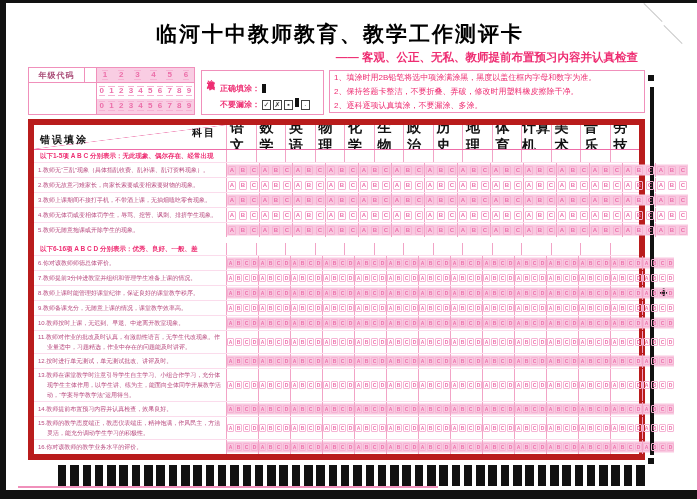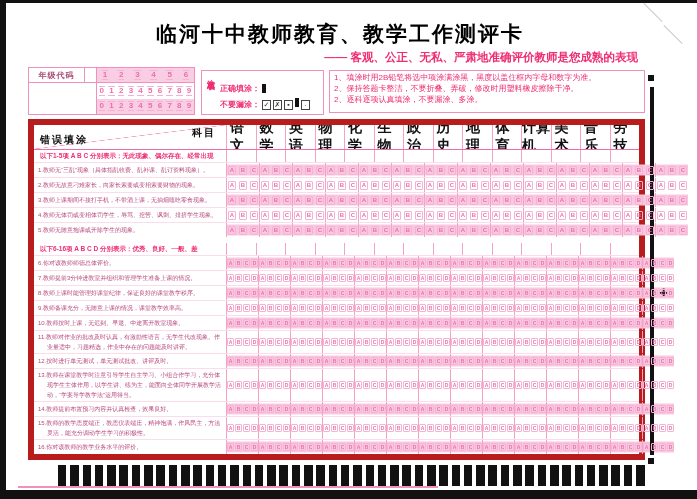--- a/index.html
+++ b/index.html
@@ -65,21 +65,21 @@
   .notice-vert{writing-mode:vertical-rl;text-orientation:upright;font-size:8px;line-height:10px;
     color:var(--accent);font-weight:bold;padding:2px 1px 2px 3px;letter-spacing:1px;}
   .notice-right{flex:1;display:flex;flex-direction:column;justify-content:space-around;padding:2px 2px 2px 4px;margin-top:8px;}
   .notice-line{font-size:8px;color:var(--accent);font-weight:bold;display:flex;align-items:center;gap:2px;}
   .mark-solid{display:inline-block;width:4px;height:9px;background:#111;}
   .mark-box{display:inline-block;width:7px;height:8px;border:1px solid #444;color:#333;font-size:7px;
     line-height:8px;text-align:center;font-weight:normal;}
 
   
   .instructions-box{position:absolute;left:329px;top:70px;width:316px;height:43px;border:1px solid var(--pink);
-    display:flex;flex-direction:column;justify-content:flex-start;padding:1px 4px;box-sizing:border-box;}
+    display:flex;flex-direction:column;justify-content:space-between;padding:1px 4px;box-sizing:border-box;}
   .instructions-box div{font-size:8px;color:var(--accent);white-space:nowrap;}
 
   
   .eval-table{position:absolute;left:28px;top:119px;width:617px;border:6px solid #b91c1c;box-sizing:border-box;}
   .trow{display:flex;border-top:1px solid #fbdcec;}
   .trow:first-child{border-top:none;}
   .q-cell{flex:0 0 192px;box-sizing:border-box;padding:1px 3px 1px 13px;text-indent:-9px;
     font-size:6px;line-height:10px;color:var(--qtext);display:flex;flex-direction:column;justify-content:center;}
   .grid-strip{flex:1;display:flex;position:relative;}
   .grid-strip::before{content:"";position:absolute;left:0;right:0;top:50%;height:11px;
@@ -113,21 +113,21 @@
 
   <div class="b-top"></div>
   <div class="b-left"></div>
   <div class="b-bottom"></div>
   <div class="b-right"></div>
   <div class="pink-underline"></div>
   <div class="cut1"></div>
   <div class="cut2"></div>
 
   <div class="title">临河十中教师教育、教学工作测评卡</div>
-  <div class="subtitle">—— 客观、公正、无私、严肃地准确评价教师是您成熟的表现</div>
+  <div class="subtitle">—— 客观、公正、无私、教师提前布置预习内容并认真检查</div>
 
   <div class="codes-box">
     <div class="lbl lbl-grade">年级代码</div>
     <div class="gapcol gap-1"></div>
     <div class="digits drow-1">
         <span>1</span>
         <span>2</span>
         <span>3</span>
         <span>4</span>
         <span>5</span>

